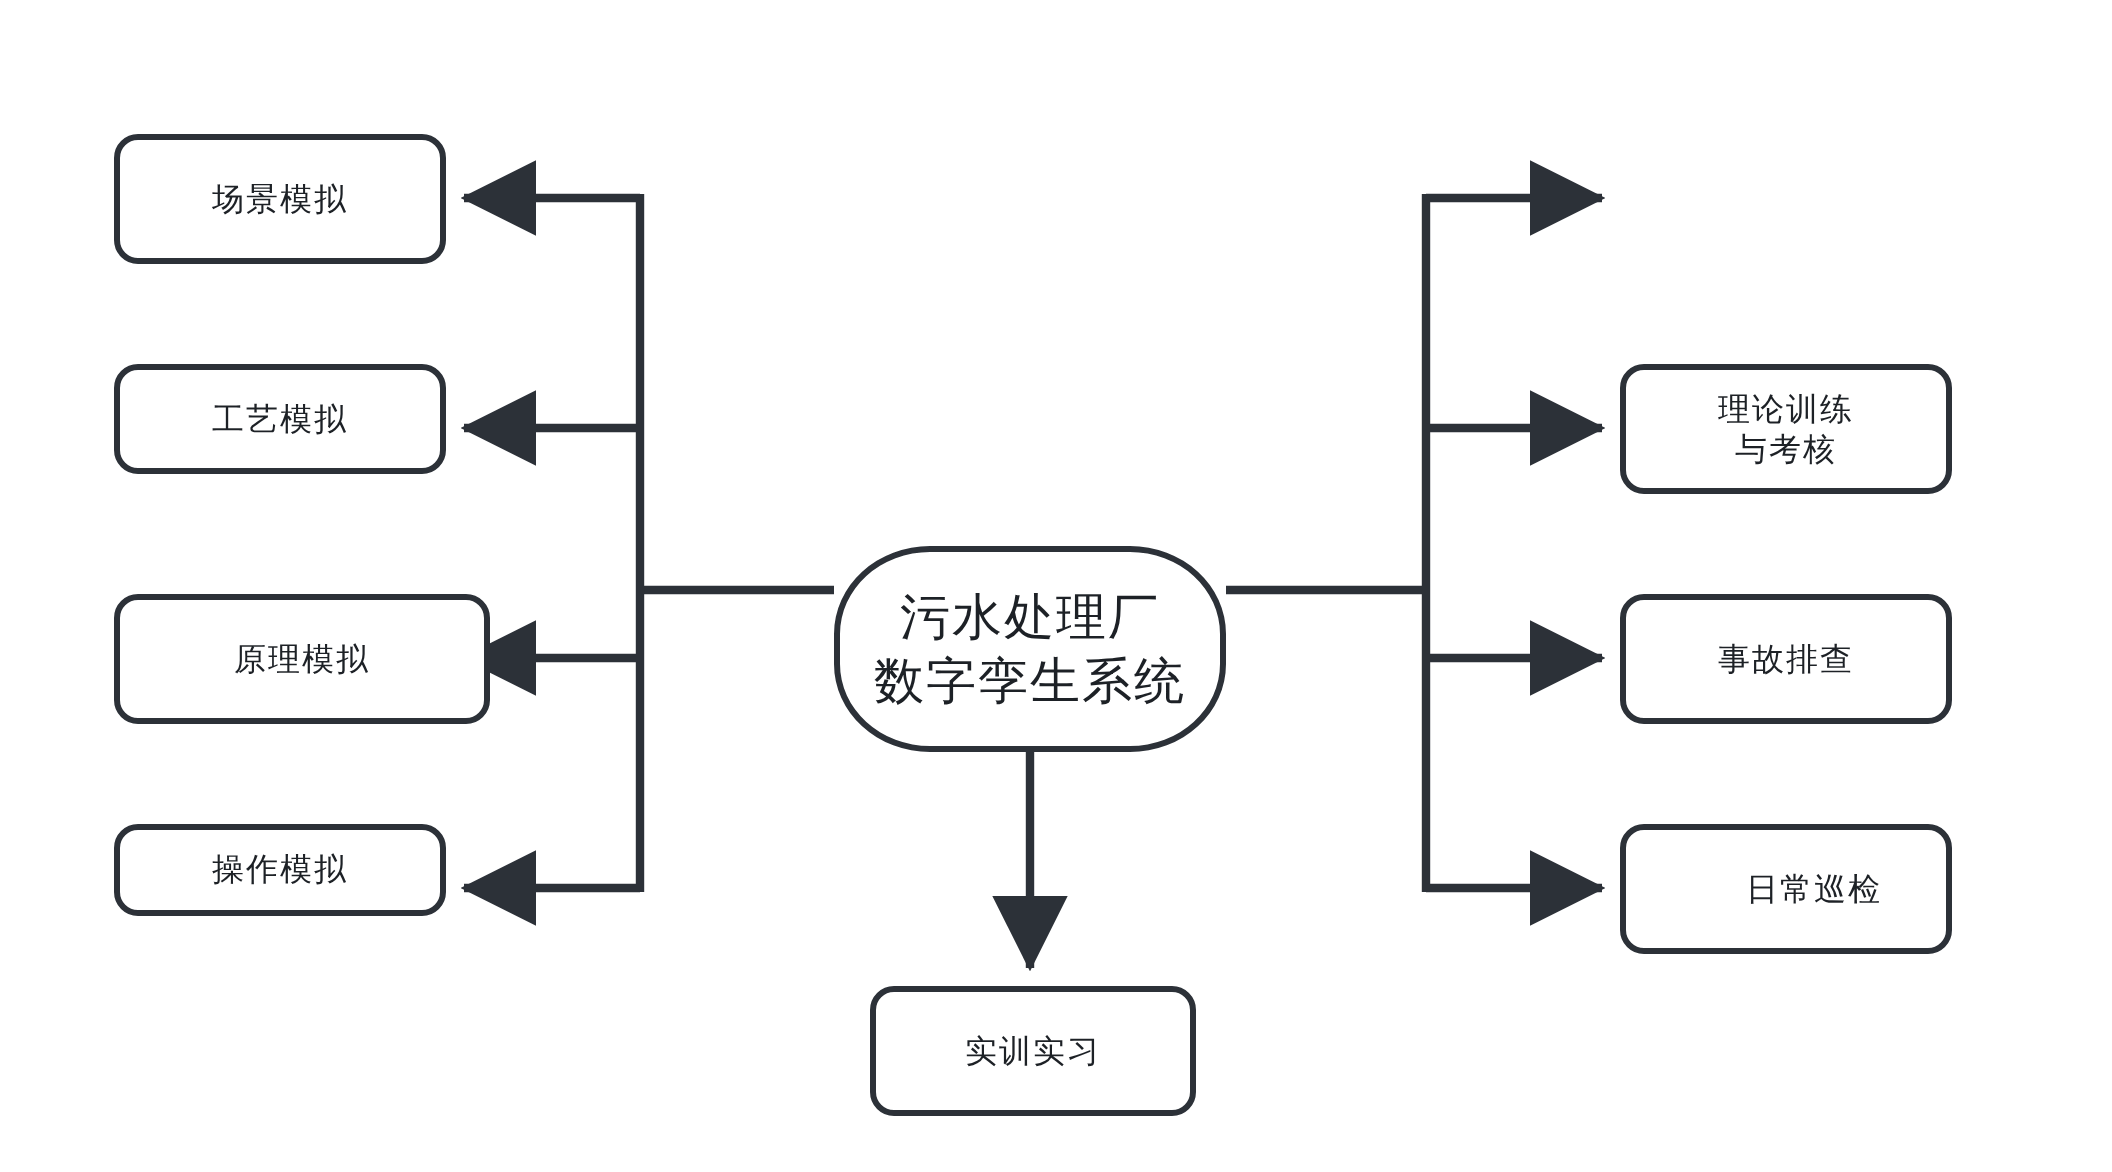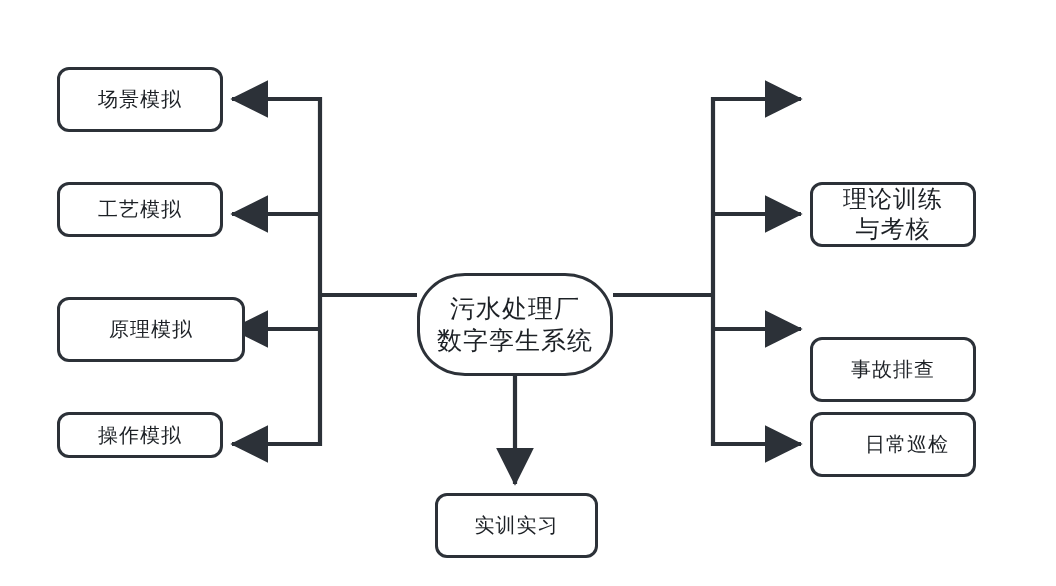--- a/index.html
+++ b/index.html
@@ -30,21 +30,21 @@
     position: absolute;
     box-sizing: border-box;
     background: #ffffff;
     border: 3px solid #2c3138;
     border-radius: 12px;
     display: flex;
     align-items: center;
     justify-content: center;
     text-align: center;
     color: #1d2126;
-    font-size: 20px;
+    font-size: 16px;
     line-height: 1.22;
     letter-spacing: 1px;
     font-family: "DejaVu Sans", "Liberation Sans", sans-serif;
     white-space: pre-line;
     user-select: none;
   }
   .node-box.center-node {
     border-width: 3px;
     border-radius: 48px / 44px;
     font-size: 25px;
@@ -89,20 +89,20 @@
   </svg>
 
   <div class="node-box center-node" style="left:417px; top:243px; width:196px; height:103px;">污水处理厂
 数字孪生系统</div>
 
   <div class="node-box" style="left:57px; top:67px; width:166px; height:65px;">场景模拟</div>
   <div class="node-box" style="left:57px; top:182px; width:166px; height:55px;">工艺模拟</div>
   <div class="node-box" style="left:57px; top:297px; width:188px; height:65px;">原理模拟</div>
   <div class="node-box" style="left:57px; top:412px; width:166px; height:46px;">操作模拟</div>
 
-  <div class="node-box" style="left:810px; top:182px; width:166px; height:65px; font-size:24px;text-align:center;">理论训练
+  <div class="node-box" style="left:810px; top:182px; width:166px; height:65px; font-size:16px;text-align:center;">理论训练
 与考核</div>
-  <div class="node-box" style="left:810px; top:297px; width:166px; height:65px;margin-top:40px;">事故排查</div>
+  <div class="node-box" style="left:810px; top:297px; width:166px; height:65px;">事故排查</div>
   <div class="node-box" style="left:810px; top:412px; width:166px; height:65px;padding-left:28px;">日常巡检</div>
 
   <div class="node-box" style="left:435px; top:493px; width:163px; height:65px;">实训实习</div>
 
 </div>
 
 </body></html>

